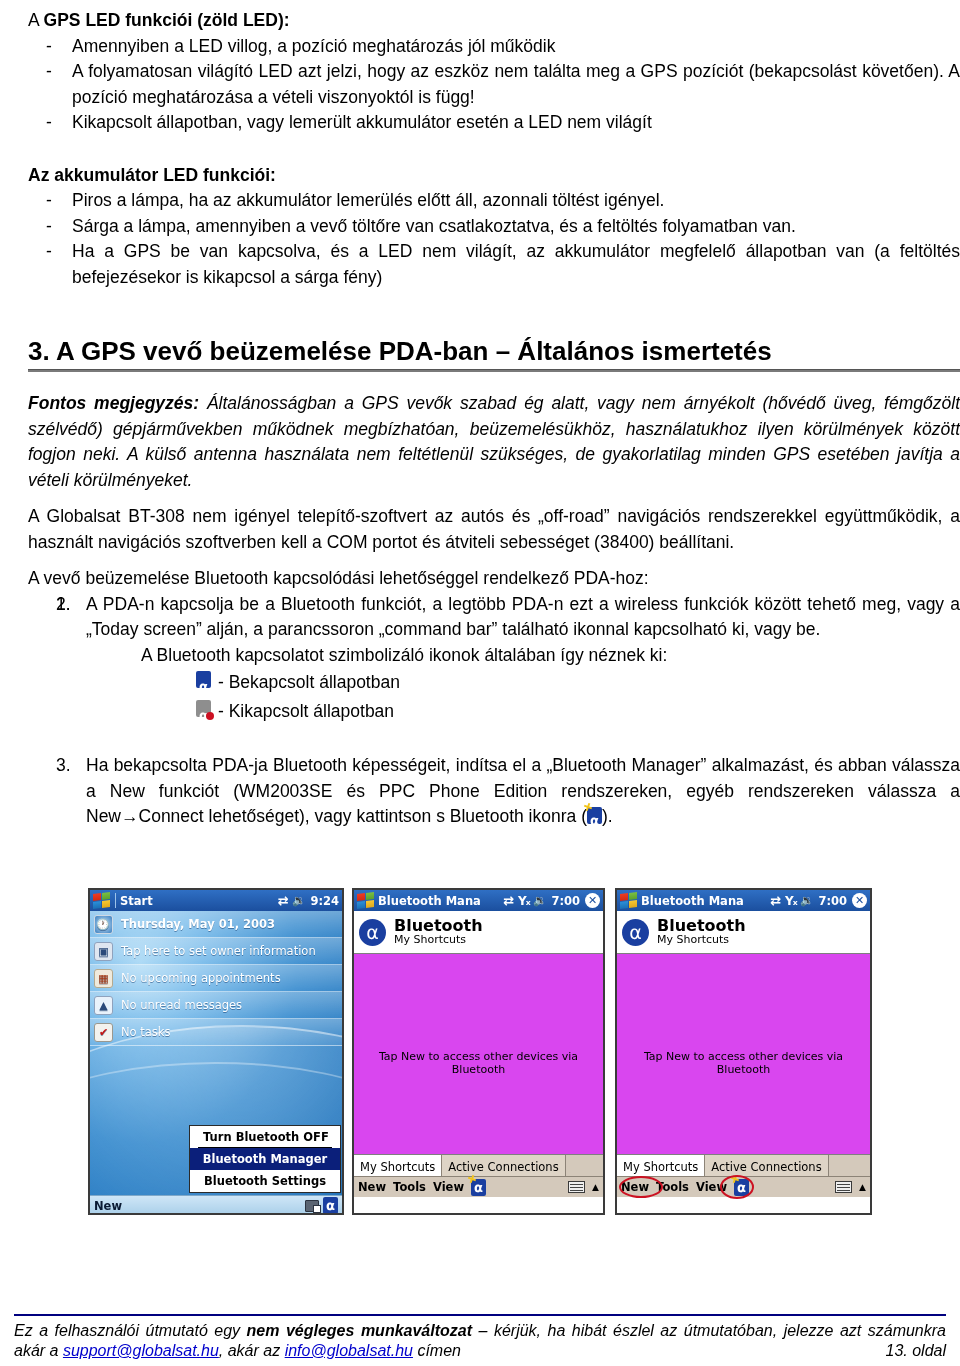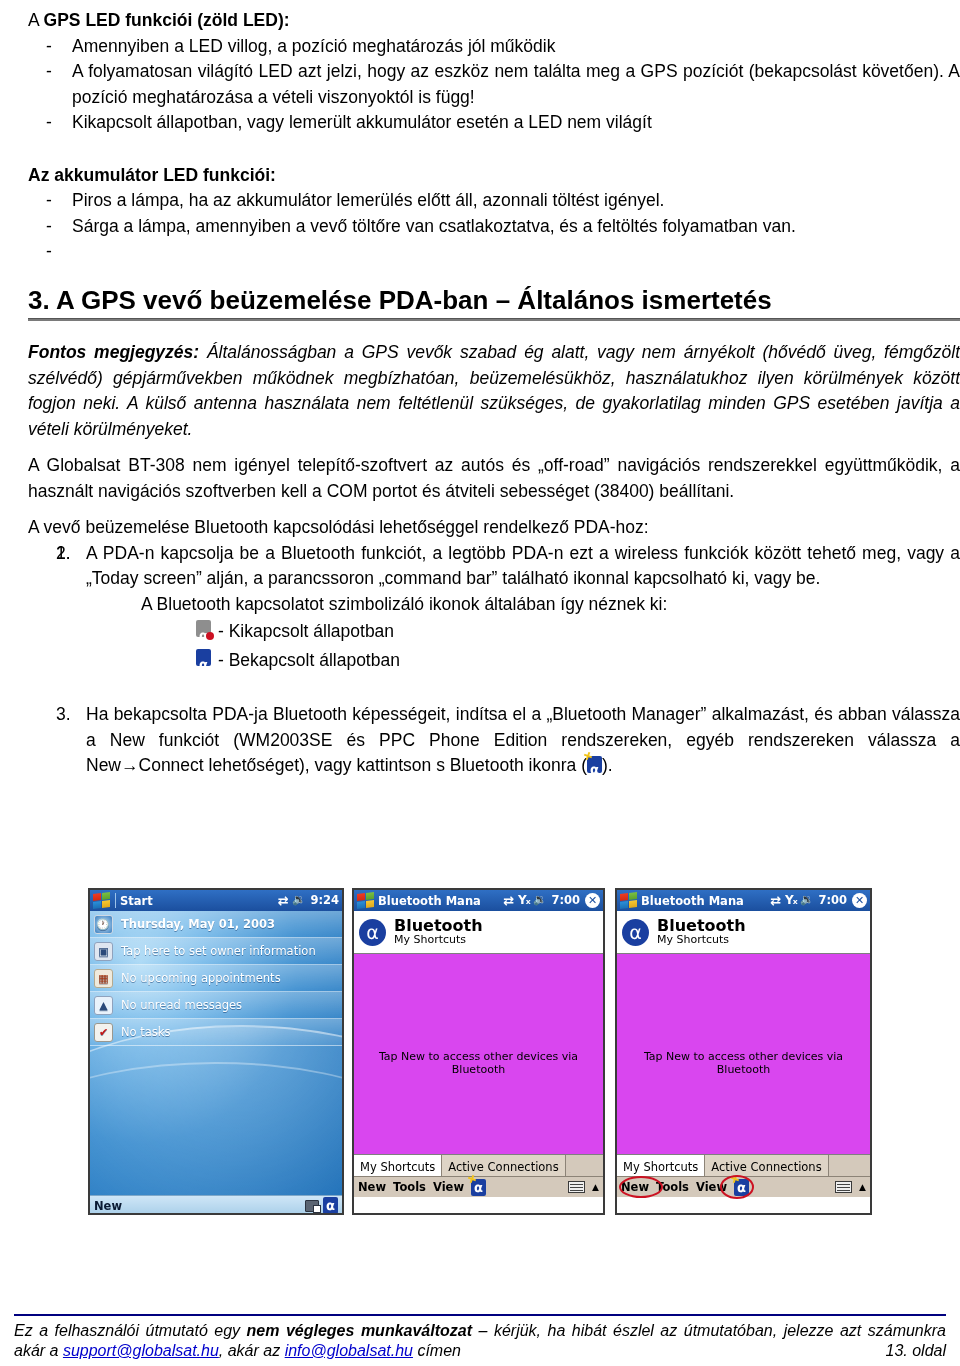--- a/index.html
+++ b/index.html
@@ -126,21 +126,21 @@
     background:
       linear-gradient(#ee3b24,#d22a12) 0 0/8px 7px no-repeat,
       linear-gradient(#7bc043,#5aa02e) 9px 0/8px 7px no-repeat,
       linear-gradient(#2b8fd8,#1a6fb5) 0 8px/8px 7px no-repeat,
       linear-gradient(#f7c933,#e0a81b) 9px 8px/8px 7px no-repeat;
     transform:skewY(-7deg);
   }
   .tb-title { white-space:nowrap; overflow:hidden; }
   .tb-divider{ width:1px; height:15px; background:#9dc3ea; margin:0 4px 0 1px; }
   .tb-spacer { flex:1 1 auto; }
-  .tb-icons { display:flex; align-items:flex-start; gap:4px; font-size:11px; }
+  .tb-icons { display:flex; align-items:center; gap:4px; font-size:11px; }
   .ic-sync::before{ content:"\21C4"; font-size:13px; }
   .ic-sig::before { content:"\0059\2093"; font-size:12px; letter-spacing:-1px; }
   .ic-spk::before { content:"\1F509"; font-size:11px; }
   .tb-clock{ font-weight:bold; font-size:11.5px; }
   .closebtn{
     width:15px;height:15px;border-radius:50%;
     background:#fff; color:#1b4f9e;
     font-size:11px; line-height:15px; text-align:center;
     font-weight:bold; margin-left:5px;
   }
@@ -335,21 +335,21 @@
       <li><span class="dash">-</span><span>Kikapcsolt állapotban, vagy lemerült akkumulátor esetén a LED nem világít</span></li>
     </ul>
 
     <div class="gap-l"></div>
 
     <div class="p bold">Az akkumulátor LED funkciói:</div>
 
     <ul class="dashlist">
       <li><span class="dash">-</span><span>Piros a lámpa, ha az akkumulátor lemerülés előtt áll, azonnali töltést igényel.</span></li>
       <li><span class="dash">-</span><span>Sárga a lámpa, amennyiben a vevő töltőre van csatlakoztatva, és a feltöltés folyamatban van.</span></li>
-      <li><span class="dash">-</span></li>
+      <li><span class="dash">-</span><span>Ha a GPS be van kapcsolva, és a LED nem világít, az akkumulátor megfelelő állapotban van (a feltöltés befejezésekor is kikapcsol a sárga fény)</span></li>
     </ul>
 
     <div style="height:44px"></div>
 
     <h2 class="section">3. A GPS vevő beüzemelése PDA-ban – Általános ismertetés</h2>
     <div class="rule"></div>
 
     <div class="gap-m"></div>
 
     <div class="p ital"><span class="bold">Fontos megjegyzés:</span><span> Általánosságban a GPS vevők szabad ég alatt, vagy nem árnyékolt (hővédő üveg, fémgőzölt szélvédő) gépjárművekben működnek megbízhatóan, beüzemelésükhöz, használatukhoz ilyen körülmények között fogjon neki. A külső antenna használata nem feltétlenül szükséges, de gyakorlatilag minden GPS esetében javítja a vételi körülményeket.</span></div>
@@ -363,24 +363,24 @@
     <div class="p">A vevő beüzemelése Bluetooth kapcsolódási lehetőséggel rendelkező PDA-hoz:</div>
 
     <ol class="numlist">
       <li><span class="num">1.</span></li>
       <li><span class="num">2.</span><span>A PDA-n kapcsolja be a Bluetooth funkciót, a legtöbb PDA-n ezt a wireless funkciók között tehető meg, vagy a „Today screen” alján, a parancssoron „command bar” található ikonnal kapcsolható ki, vagy be.</span></li>
     </ol>
 
     <div class="p" style="padding-left:113px">A Bluetooth kapcsolatot szimbolizáló ikonok általában így néznek ki:</div>
 
     <div class="iconline">
-      <span class="btico off"><span class="bt">⍺</span></span><span class="lbl">- Kikapcsolt állapotban</span>
+      <span class="btico on"><span class="bt">⍺</span></span><span class="lbl">- Bekapcsolt állapotban</span>
     </div>
     <div class="iconline">
-      <span class="btico on"><span class="bt">⍺</span></span><span class="lbl">- Bekapcsolt állapotban</span>
+      <span class="btico off"><span class="bt">⍺</span></span><span class="lbl">- Kikapcsolt állapotban</span>
     </div>
 
     <div class="gap-l"></div>
 
     <ol class="numlist">
       <li>
         <span class="num">3.</span><span>Ha bekapcsolta PDA-ja Bluetooth képességeit, indítsa el a „Bluetooth Manager” alkalmazást, és abban válassza a New funkciót (WM2003SE és PPC Phone Edition rendszereken, egyéb rendszereken válassza a New→Connect lehetőséget), vagy kattintson s Bluetooth ikonra (</span><span class="btico on spark"><span class="bt">⍺</span></span><span>).</span>
       </li>
     </ol>
   </div>
@@ -418,20 +418,25 @@
         </div>
         <div class="trow">
           <span class="tico msg">▲</span>
           <span>No unread messages</span>
         </div>
         <div class="trow">
           <span class="tico task">✔</span>
           <span>No tasks</span>
         </div>
 
+        <div class="popup">
+          <div class="pi sep">Turn Bluetooth OFF</div>
+          <div class="pi sel">Bluetooth Manager</div>
+          <div class="pi">Bluetooth Settings</div>
+        </div>
       </div>
 
       <div class="cmdbar">
         <span>New</span>
         <span class="sp"></span>
         <span class="cmd-ic">
           <span class="netico"></span>
           <span class="btico on"><span class="bt">⍺</span></span>
         </span>
       </div>

